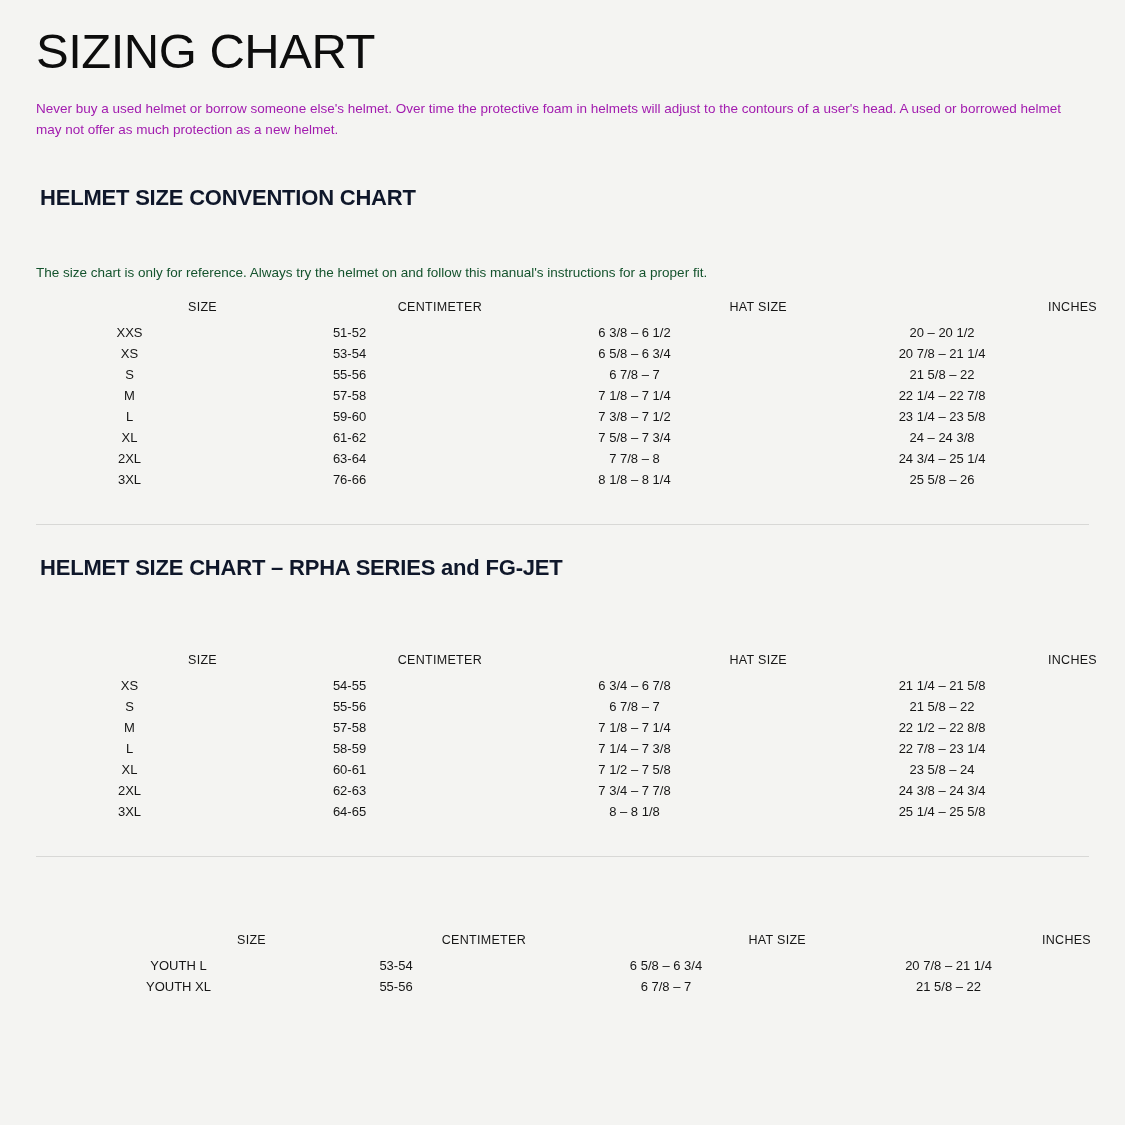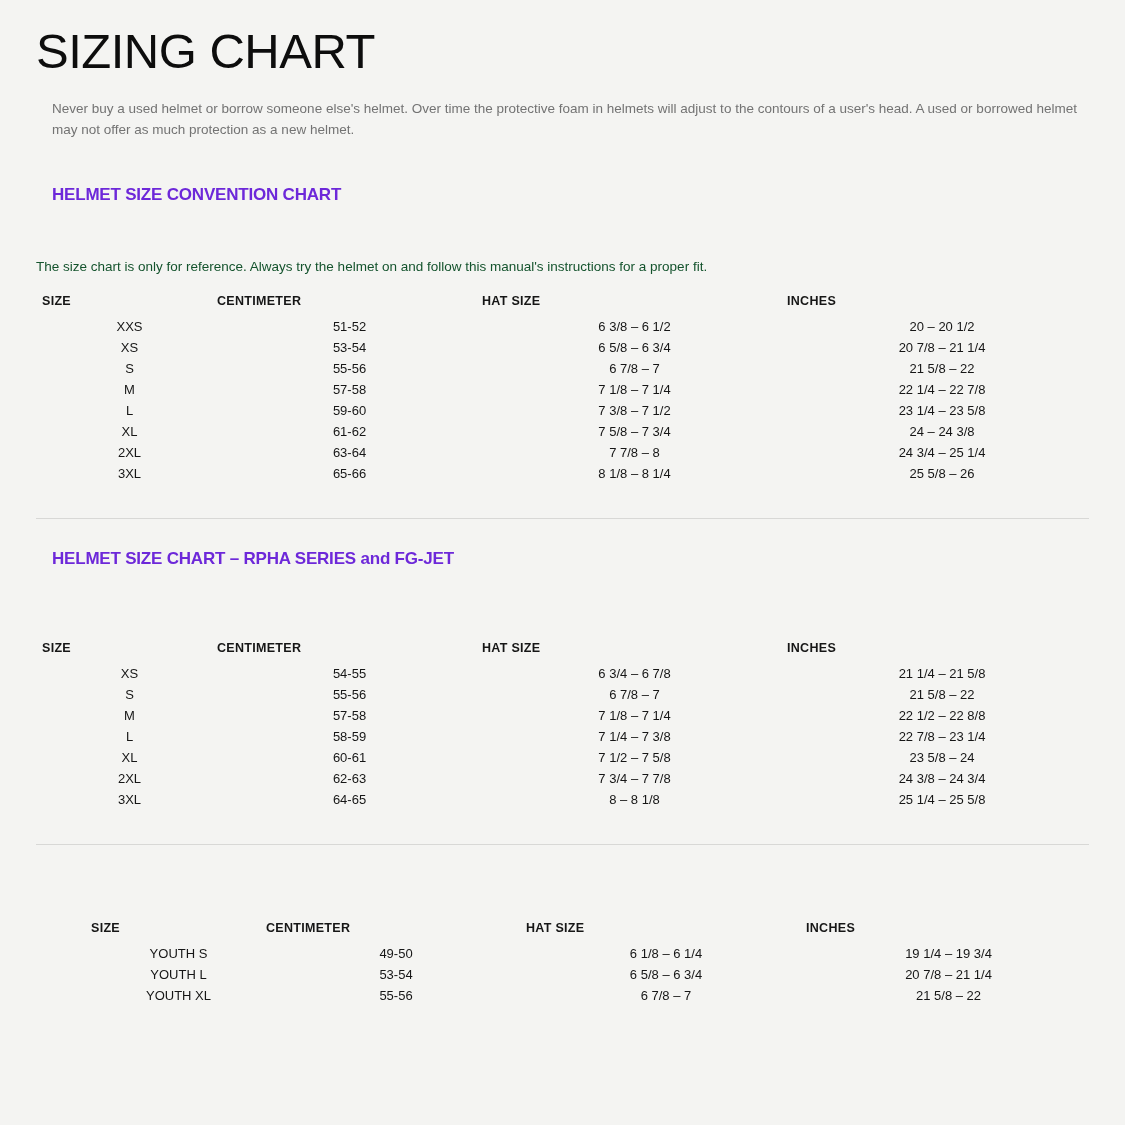--- a/index.html
+++ b/index.html
@@ -23,53 +23,53 @@
     font-size: 49px;
     line-height: 1.05;
     font-weight: 400;
     letter-spacing: -0.5px;
     margin: 8px 0 22px 0;
     color: #0d0d0d;
   }
   .intro {
     font-size: 13.5px;
     line-height: 1.55;
-    color: #737373;
+    color: #a21caf;
     max-width: 1070px;
-    margin: 0 0 44px 16px;
+    margin: 0 0 44px 0;
   }
   .section-title {
-    font-size: 17px;
+    font-size: 22px;
     font-weight: 900;
     letter-spacing: -0.2px;
-    margin: 0 0 26px 16px;
-    color: #6d28d9;
+    margin: 0 0 26px 4px;
+    color: #0f172a;
   }
   .section-note {
     font-size: 13.5px;
     line-height: 1.5;
     color: #14532d;
     margin: 0 0 14px 0;
   }
   .divider {
     border: 0;
     border-top: 1px solid #d8d8d6;
     margin: 34px 0 30px 0;
   }
   table.size-table {
     border-collapse: collapse;
     font-size: 13px;
     color: #161616;
   }
   table.size-table th {
     font-size: 12.5px;
-    font-weight: 700;
+    font-weight: 400;
     letter-spacing: 0.3px;
     padding: 2px 0 8px 0;
-    text-align: left;
+    text-align: right;
     white-space: nowrap;
   }
   table.size-table td {
     padding: 3px 0;
     text-align: center;
     white-space: nowrap;
     font-size: 13px;
   }
   
   .tbl-convention { width: 1055px; margin-left: 6px; }
@@ -159,21 +159,21 @@
           <td>24 – 24 3/8</td>
         </tr>
         <tr>
           <td>2XL</td>
           <td>63-64</td>
           <td>7 7/8 – 8</td>
           <td>24 3/4 – 25 1/4</td>
         </tr>
         <tr>
           <td>3XL</td>
-          <td>65-66</td>
+          <td>76-66</td>
           <td>8 1/8 – 8 1/4</td>
           <td>25 5/8 – 26</td>
         </tr>
       </tbody>
     </table>
   </section>
 
   <hr class="divider">
 
   <section>
@@ -255,26 +255,20 @@
       <thead>
         <tr>
           <th>SIZE</th>
           <th>CENTIMETER</th>
           <th>HAT SIZE</th>
           <th>INCHES</th>
         </tr>
       </thead>
       <tbody>
         <tr>
-          <td>YOUTH S</td>
-          <td>49-50</td>
-          <td>6 1/8 – 6 1/4</td>
-          <td>19 1/4 – 19 3/4</td>
-        </tr>
-        <tr>
           <td>YOUTH L</td>
           <td>53-54</td>
           <td>6 5/8 – 6 3/4</td>
           <td>20 7/8 – 21 1/4</td>
         </tr>
         <tr>
           <td>YOUTH XL</td>
           <td>55-56</td>
           <td>6 7/8 – 7</td>
           <td>21 5/8 – 22</td>

